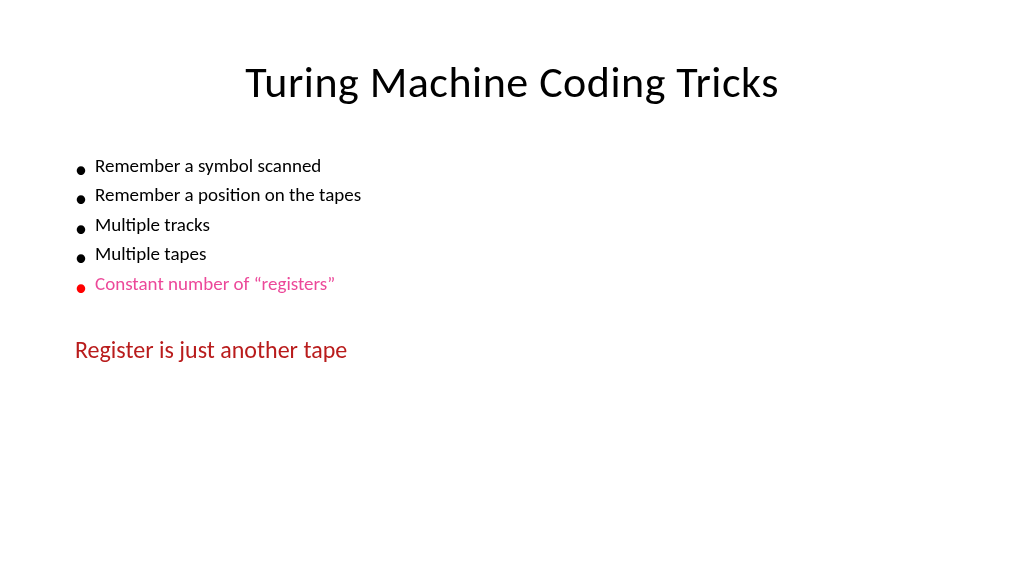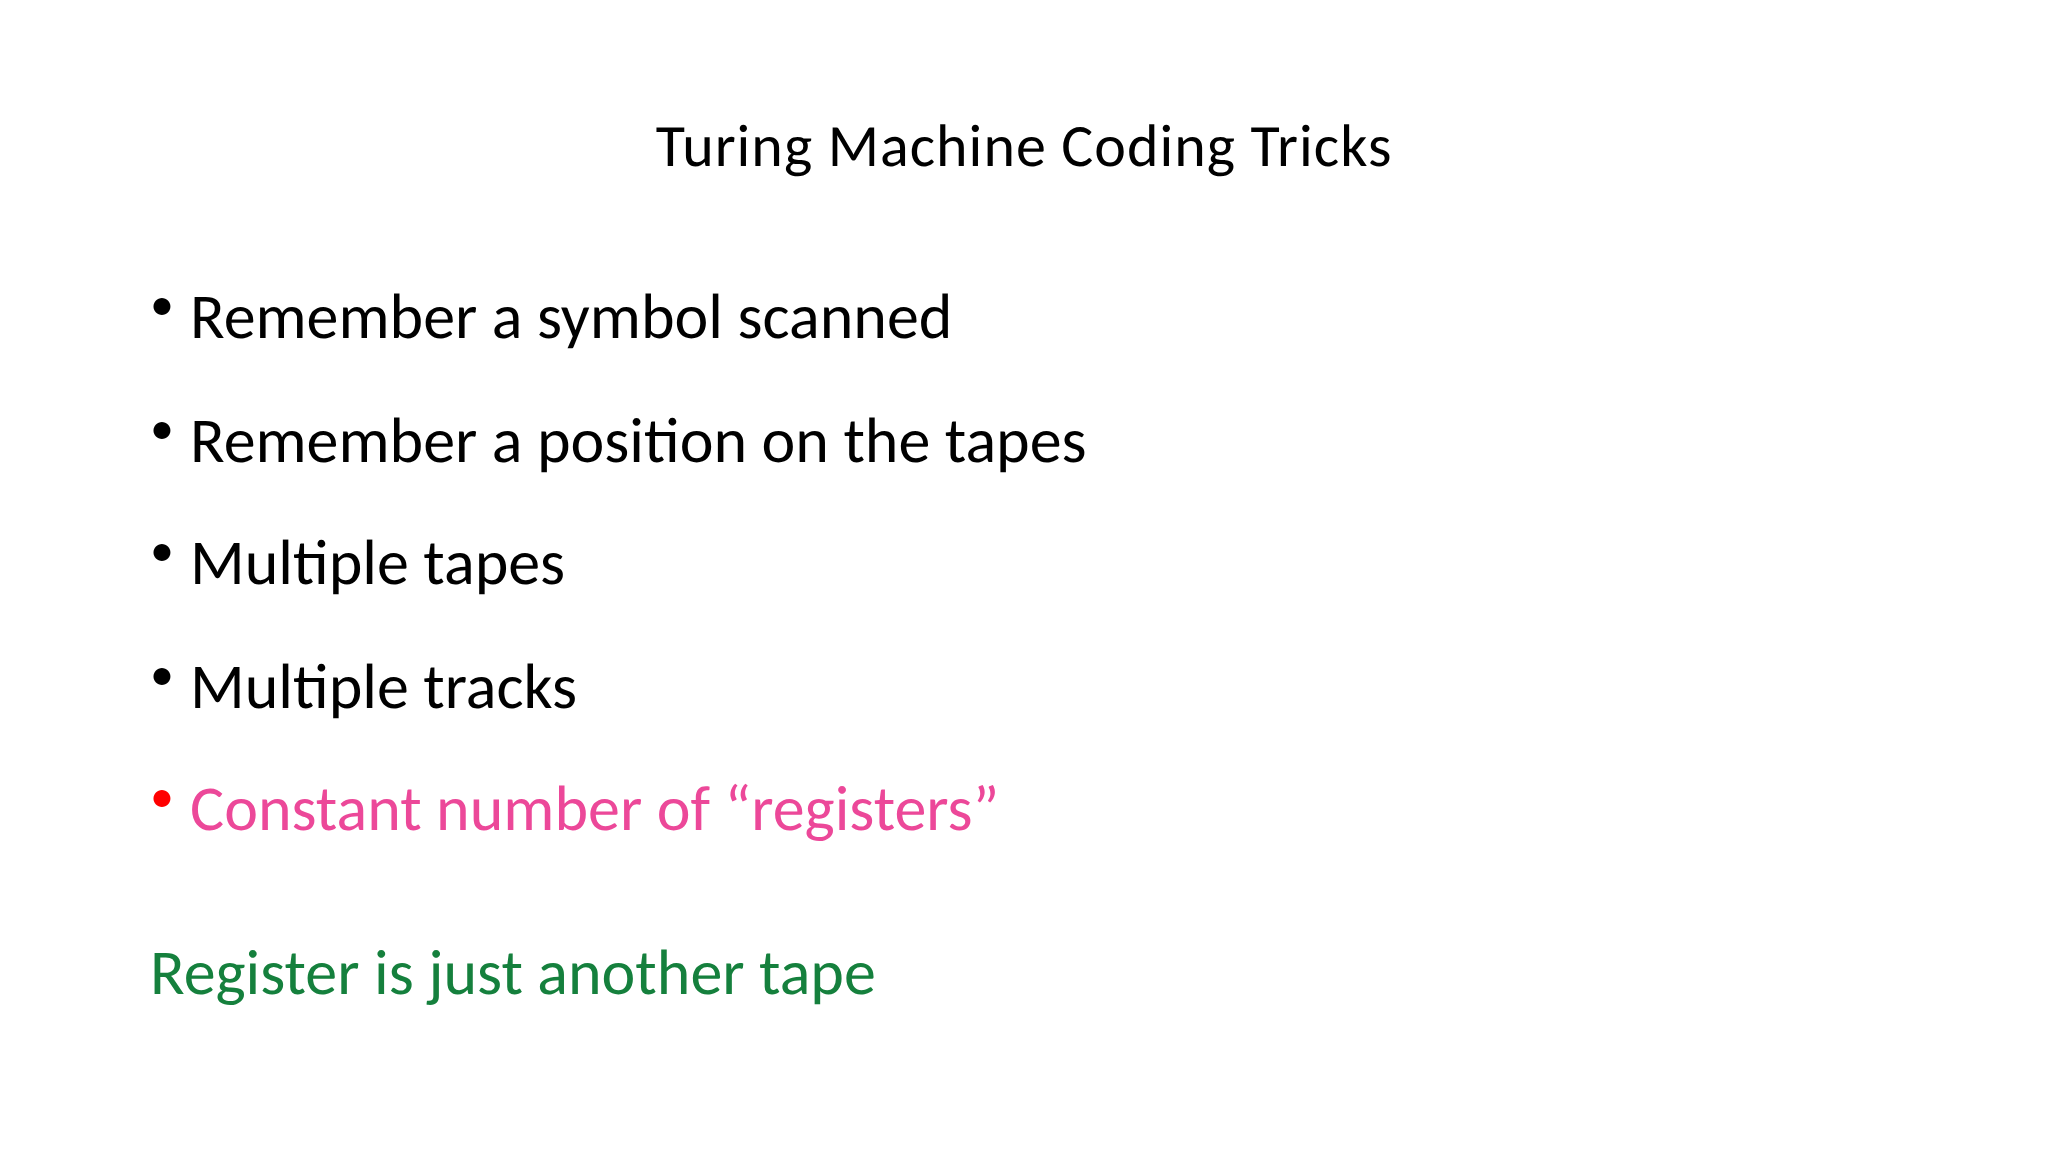--- a/index.html
+++ b/index.html
@@ -14,68 +14,67 @@
       font-family: Calibri, "Segoe UI", Arial, sans-serif;
       overflow: hidden;
     }
     .slide {
       width: 100%;
       height: 100%;
       padding: 55px 60px 40px 60px;
     }
     .title {
       text-align: center;
-      font-size: 30px;
+      font-size: 44px;
       font-weight: 400;
       color: #000;
       margin-bottom: 42px;
       letter-spacing: 0.5px;
     }
     .content {
       padding-left: 15px;
     }
     .bullet-list {
       list-style: none;
     }
     .bullet-item {
-      font-size: 32px;
+      font-size: 19px;
       color: #000;
       line-height: 1.55;
       position: relative;
       padding-left: 20px;
-      margin-top: 12px;
     }
     .bullet-item::before {
       content: "•";
       position: absolute;
       left: 0;
       top: 0;
       font-size: 24px;
     }
     .bullet-item.highlighted {
       color: #ec4899;
     }
     .bullet-item.highlighted::before {
       color: #ff0000;
     }
     .footer-text {
-      font-size: 32px;
-      color: #15803d;
+      font-size: 24px;
+      color: #b91c1c;
       margin-top: 37px;
       padding-left: 0;
     }
   </style>
 </head>
 <body>
 
 <div class="slide">
   <h1 class="title">Turing Machine Coding Tricks</h1>
   <div class="content">
     <ul class="bullet-list">
       <li class="bullet-item">Remember a symbol scanned</li>
       <li class="bullet-item">Remember a position on the tapes</li>
+      <li class="bullet-item">Multiple tracks</li>
       <li class="bullet-item">Multiple tapes</li>
-      <li class="bullet-item">Multiple tracks</li>
       <li class="bullet-item highlighted">Constant number of “registers”</li>
     </ul>
     <p class="footer-text">Register is just another tape</p>
   </div>
 </div>
 
 </body></html>

